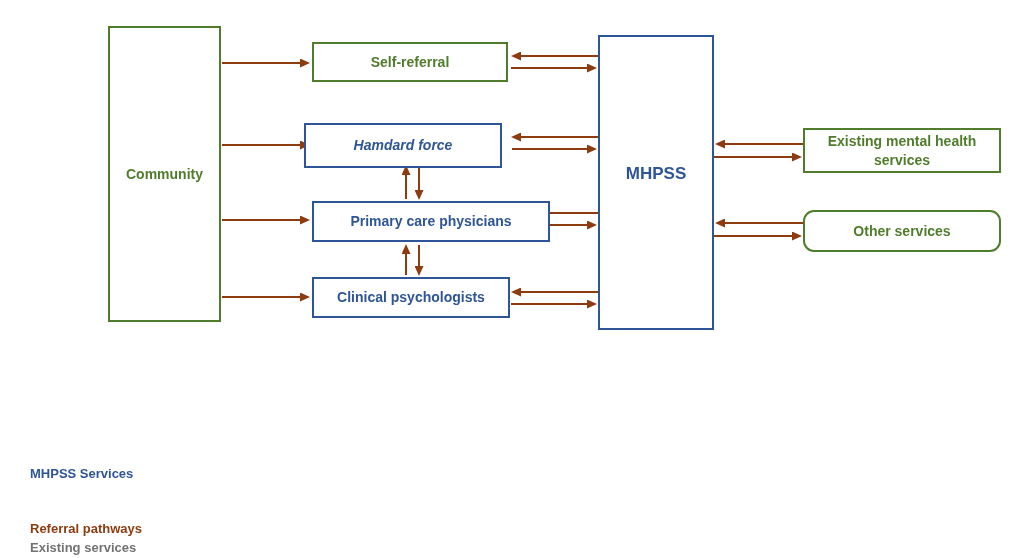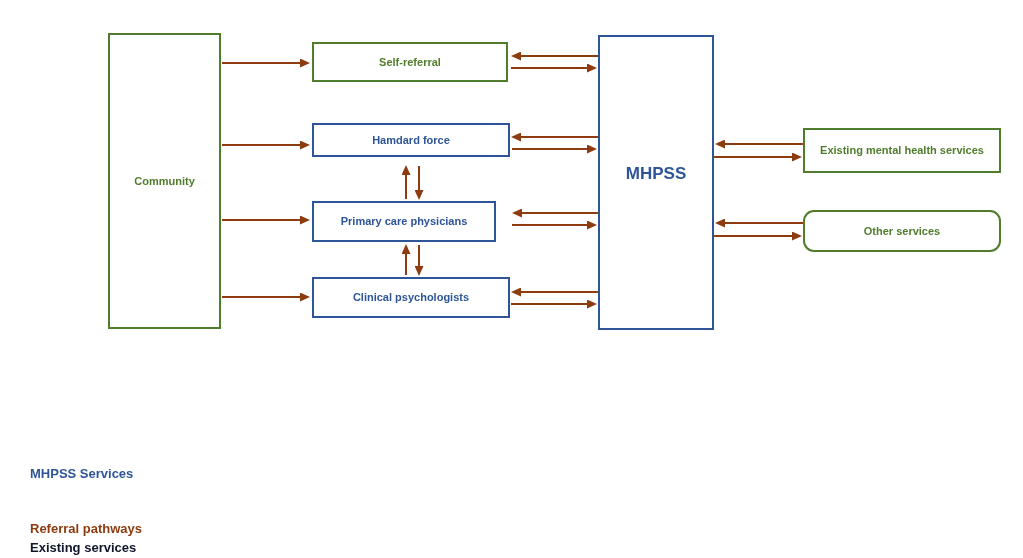--- a/index.html
+++ b/index.html
@@ -29,37 +29,37 @@
     fill: var(--referral-brown, #8d3c10);
   }
   .box {
     position: absolute;
     box-sizing: border-box;
     display: flex;
     align-items: center;
     justify-content: center;
     text-align: center;
     font-weight: bold;
-    font-size: 11px;
+    font-size: 14px;
     line-height: 19px;
     background: #ffffff;
     padding: 2px 6px;
   }
   .box.green {
     border: 2px solid var(--existing-green, #4f7d2b);
     color: var(--existing-green, #4f7d2b);
   }
   .box.blue {
     border: 2px solid var(--mhpss-blue, #2e5597);
     color: var(--mhpss-blue, #2e5597);
   }
-  .box-community   { left: 108px; top: 33px;  width: 113px; height: 296px; }
+  .box-community   { left: 108px; top: 26px;  width: 113px; height: 296px; }
   .box-self-ref    { left: 312px; top: 42px;  width: 196px; height: 40px; }
-  .box-hamdard     { left: 312px; top: 123px; width: 198px; height: 34px; }
-  .box-pcp         { left: 312px; top: 201px; width: 184px; height: 41px; }
+  .box-hamdard     { left: 304px; top: 123px; width: 198px; height: 45px; font-style: italic; }
+  .box-pcp         { left: 312px; top: 201px; width: 238px; height: 41px; }
   .box-clinical    { left: 312px; top: 277px; width: 198px; height: 41px; }
   .box-mhpss       { left: 598px; top: 35px;  width: 116px; height: 295px;
                      font-size: 17px; padding-bottom: 21px; }
   .box-existing-mh { left: 803px; top: 128px; width: 198px; height: 45px; }
   .box-other       { left: 803px; top: 210px; width: 198px; height: 42px; border-radius: 11px; }
   .legend {
     position: absolute;
     left: 30px;
     top: 464px;
   }
@@ -131,16 +131,16 @@
     <span>Existing mental health services</span>
   </div>
 
   <div class="box green box-other">
     <span>Other services</span>
   </div>
 
   <div class="legend">
     <div class="legend-item" style="color: rgb(46, 85, 151);">MHPSS Services</div>
     <div class="legend-item" style="color: rgb(141, 60, 16); margin-top: 36px;">Referral pathways</div>
-    <div class="legend-item" style="color: #0f172a;">Existing services</div>
+    <div class="legend-item" style="color: #737373;">Existing services</div>
   </div>
 
 </div>
 
 </body></html>

